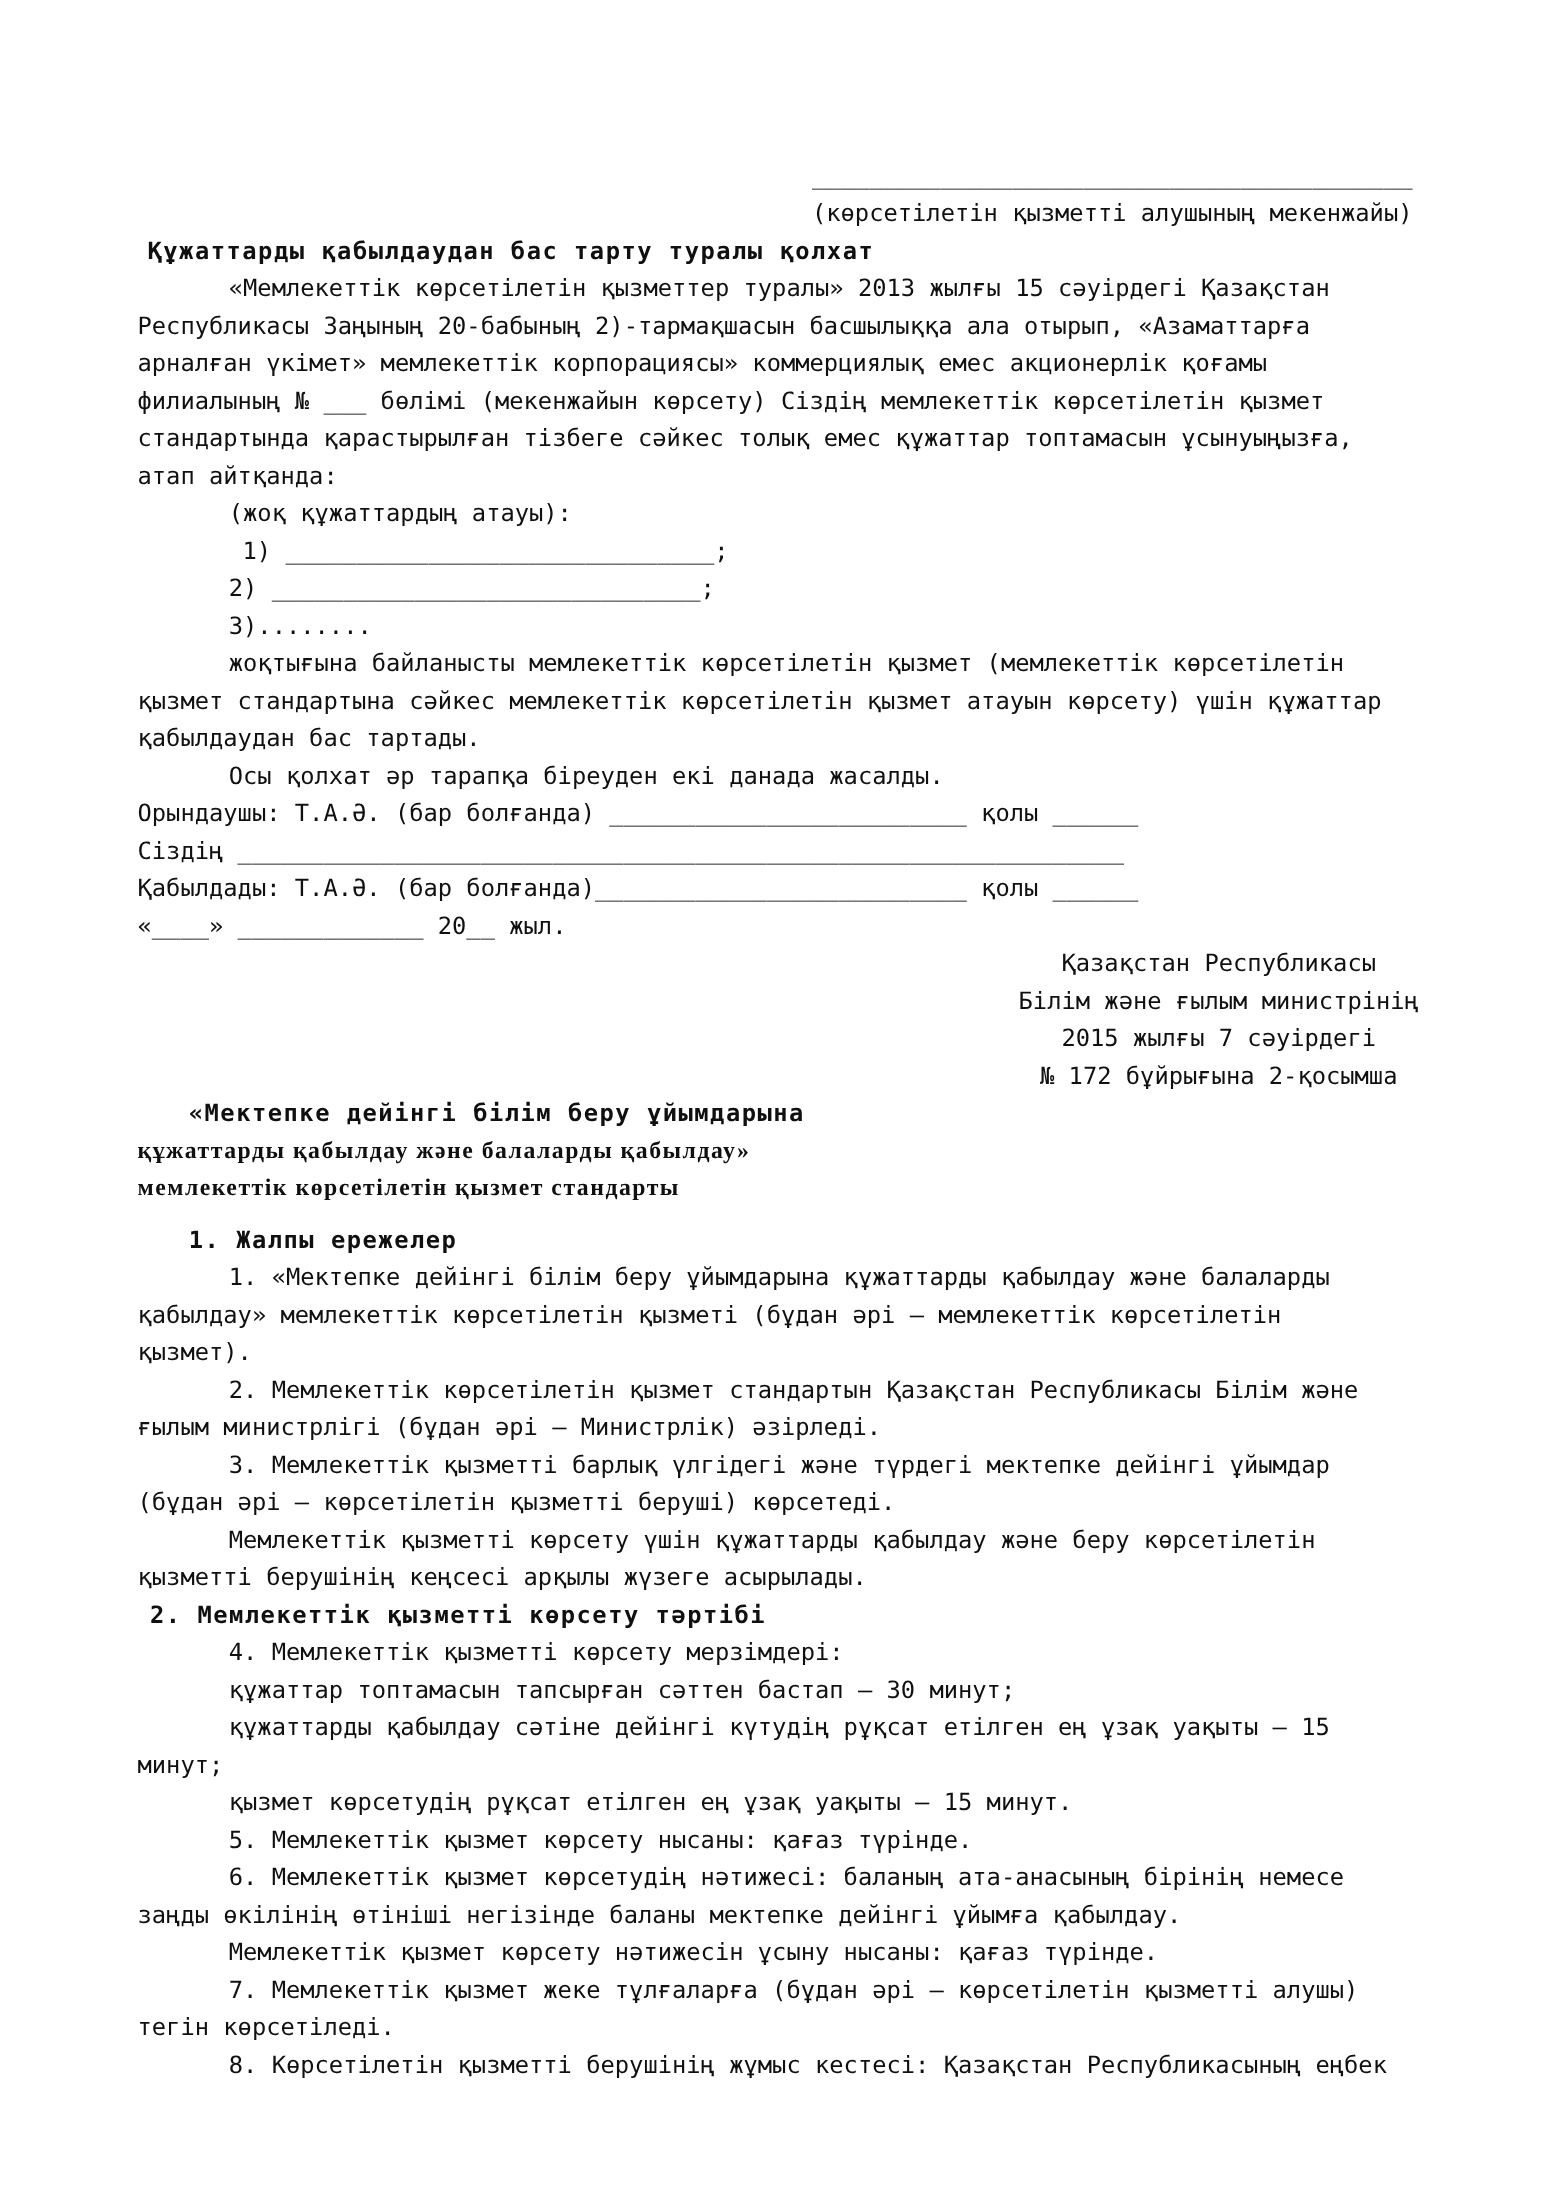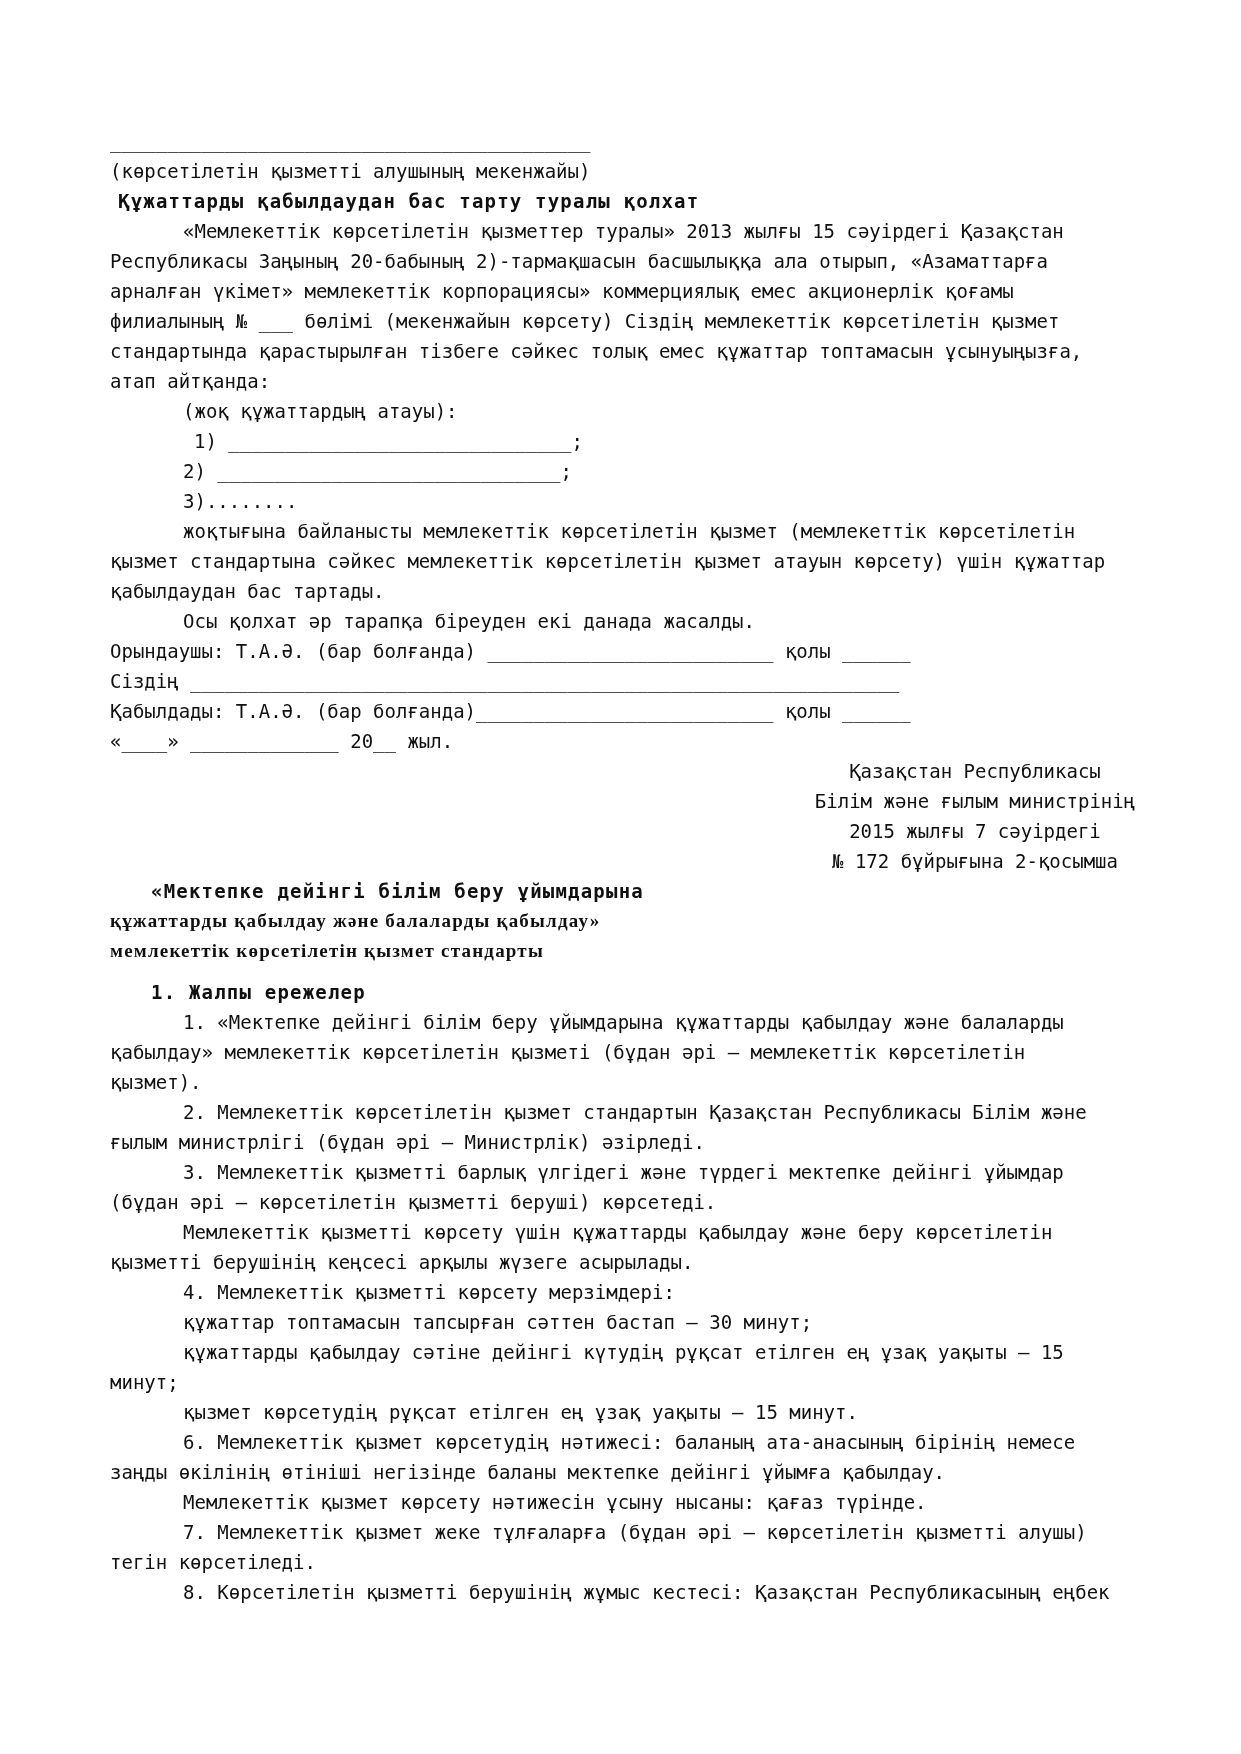--- a/index.html
+++ b/index.html
@@ -21,21 +21,21 @@
     font-family: "DejaVu Sans Mono", "Liberation Mono", monospace;
     font-size: 19px;
     line-height: 30px;
     color: #101010;
   }
   .line {
     height: 30px;
     white-space: pre;
   }
   
-  .r    { padding-right: 15px; }
+  .r    { text-align: right; padding-right: 15px; }
   
   .h1   { font-weight: bold; letter-spacing: 1.2px; padding-left: 8px; }
   
   .ind  { padding-left: 73px; }
   
   .ind1 { padding-left: 84px; }
   
   .appr { margin-left: 700px; width: 330px; text-align: center; }
   
   .t1   { font-weight: bold; letter-spacing: 1.2px; padding-left: 41px; }
@@ -80,25 +80,27 @@
       <div class="line s1">1. Жалпы ережелер</div>
       <div class="line ind">1. «Мектепке дейінгі білім беру ұйымдарына құжаттарды қабылдау және балаларды</div>
       <div class="line">қабылдау» мемлекеттік көрсетілетін қызметі (бұдан әрі – мемлекеттік көрсетілетін</div>
       <div class="line">қызмет).</div>
       <div class="line ind">2. Мемлекеттік көрсетілетін қызмет стандартын Қазақстан Республикасы Білім және</div>
       <div class="line">ғылым министрлігі (бұдан әрі – Министрлік) әзірледі.</div>
       <div class="line ind">3. Мемлекеттік қызметті барлық үлгідегі және түрдегі мектепке дейінгі ұйымдар</div>
       <div class="line">(бұдан әрі – көрсетілетін қызметті беруші) көрсетеді.</div>
       <div class="line ind">Мемлекеттік қызметті көрсету үшін құжаттарды қабылдау және беру көрсетілетін</div>
       <div class="line">қызметті берушінің кеңсесі арқылы жүзеге асырылады.</div>
+      <div class="line s2">2. Мемлекеттік қызметті көрсету тәртібі</div>
       <div class="line ind">4. Мемлекеттік қызметті көрсету мерзімдері:</div>
       <div class="line ind">құжаттар топтамасын тапсырған сәттен бастап – 30 минут;</div>
       <div class="line ind">құжаттарды қабылдау сәтіне дейінгі күтудің рұқсат етілген ең ұзақ уақыты – 15</div>
       <div class="line">минут;</div>
       <div class="line ind">қызмет көрсетудің рұқсат етілген ең ұзақ уақыты – 15 минут.</div>
+      <div class="line ind">5. Мемлекеттік қызмет көрсету нысаны: қағаз түрінде.</div>
       <div class="line ind">6. Мемлекеттік қызмет көрсетудің нәтижесі: баланың ата-анасының бірінің немесе</div>
       <div class="line">заңды өкілінің өтініші негізінде баланы мектепке дейінгі ұйымға қабылдау.</div>
       <div class="line ind">Мемлекеттік қызмет көрсету нәтижесін ұсыну нысаны: қағаз түрінде.</div>
       <div class="line ind">7. Мемлекеттік қызмет жеке тұлғаларға (бұдан әрі – көрсетілетін қызметті алушы)</div>
       <div class="line">тегін көрсетіледі.</div>
       <div class="line ind">8. Көрсетілетін қызметті берушінің жұмыс кестесі: Қазақстан Республикасының еңбек</div>
     </div>
 </div>
 
 </body></html>

